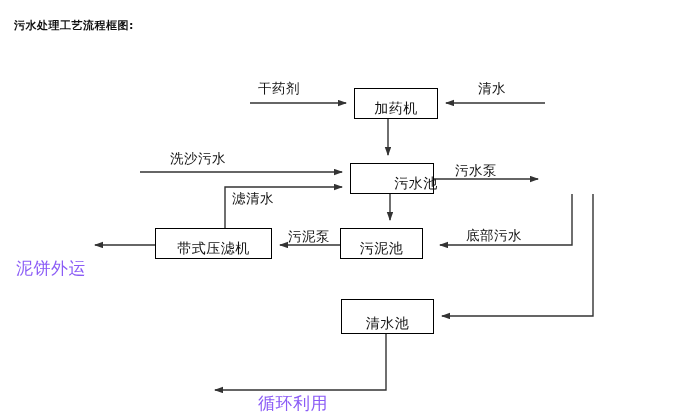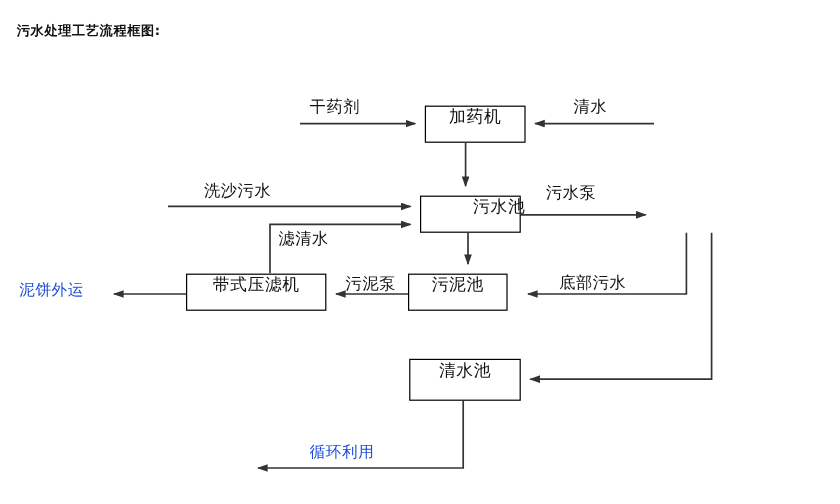--- a/index.html
+++ b/index.html
@@ -31,40 +31,41 @@
     top: 0;
     width: 700px;
     height: 420px;
   }
   .node {
     position: absolute;
     box-sizing: border-box;
     border: 1px solid #000000;
     background: #ffffff;
     display: flex;
-    align-items: flex-start;
+    align-items: flex-end;
     justify-content: center;
     font-size: 14px;
     color: #111111;
     white-space: nowrap;
     letter-spacing: 0.5px;
   }
   .edge-label {
     position: absolute;
     font-size: 13.5px;
     color: #111111;
     white-space: nowrap;
     letter-spacing: 0.5px;
   }
   .terminal-label {
     position: absolute;
-    font-size: 13px;
-    color: #1d4ed8;
+    font-size: 17px;
+    color: #8b5cf6;
     white-space: nowrap;
     letter-spacing: 0.5px;
+    margin-top: 24px;
   }
 </style>
 </head>
 <body>
 
 <div id="page">
 
   <div id="title">污水处理工艺流程框图:</div>
 
   <svg class="diagram" viewBox="0 0 700 420" xmlns="http://www.w3.org/2000/svg">
@@ -114,19 +115,19 @@
     <span>污泥池</span>
   </div>
   <div class="node" style="left:341px; top:299px; width:93px; height:35px;">
     <span>清水池</span>
   </div>
 
   <div class="edge-label" style="left:258px; top:80px;text-align:center;">干药剂</div>
   <div class="edge-label" style="left:478px; top:80px;">清水</div>
   <div class="edge-label" style="left:170px; top:150px;">洗沙污水</div>
   <div class="edge-label" style="left:232px; top:190px;">滤清水</div>
-  <div class="edge-label" style="left:455px; top:152px;">污水泵</div>
+  <div class="edge-label" style="left:455px; top:162px;">污水泵</div>
   <div class="edge-label" style="left:288px; top:228px;">污泥泵</div>
   <div class="edge-label" style="left:466px; top:227px;text-align:right;">底部污水</div>
   <div class="terminal-label" style="left:16px; top:233px;">泥饼外运</div>
   <div class="terminal-label" style="left:258px; top:368px;">循环利用</div>
 
 </div>
 
 </body></html>

